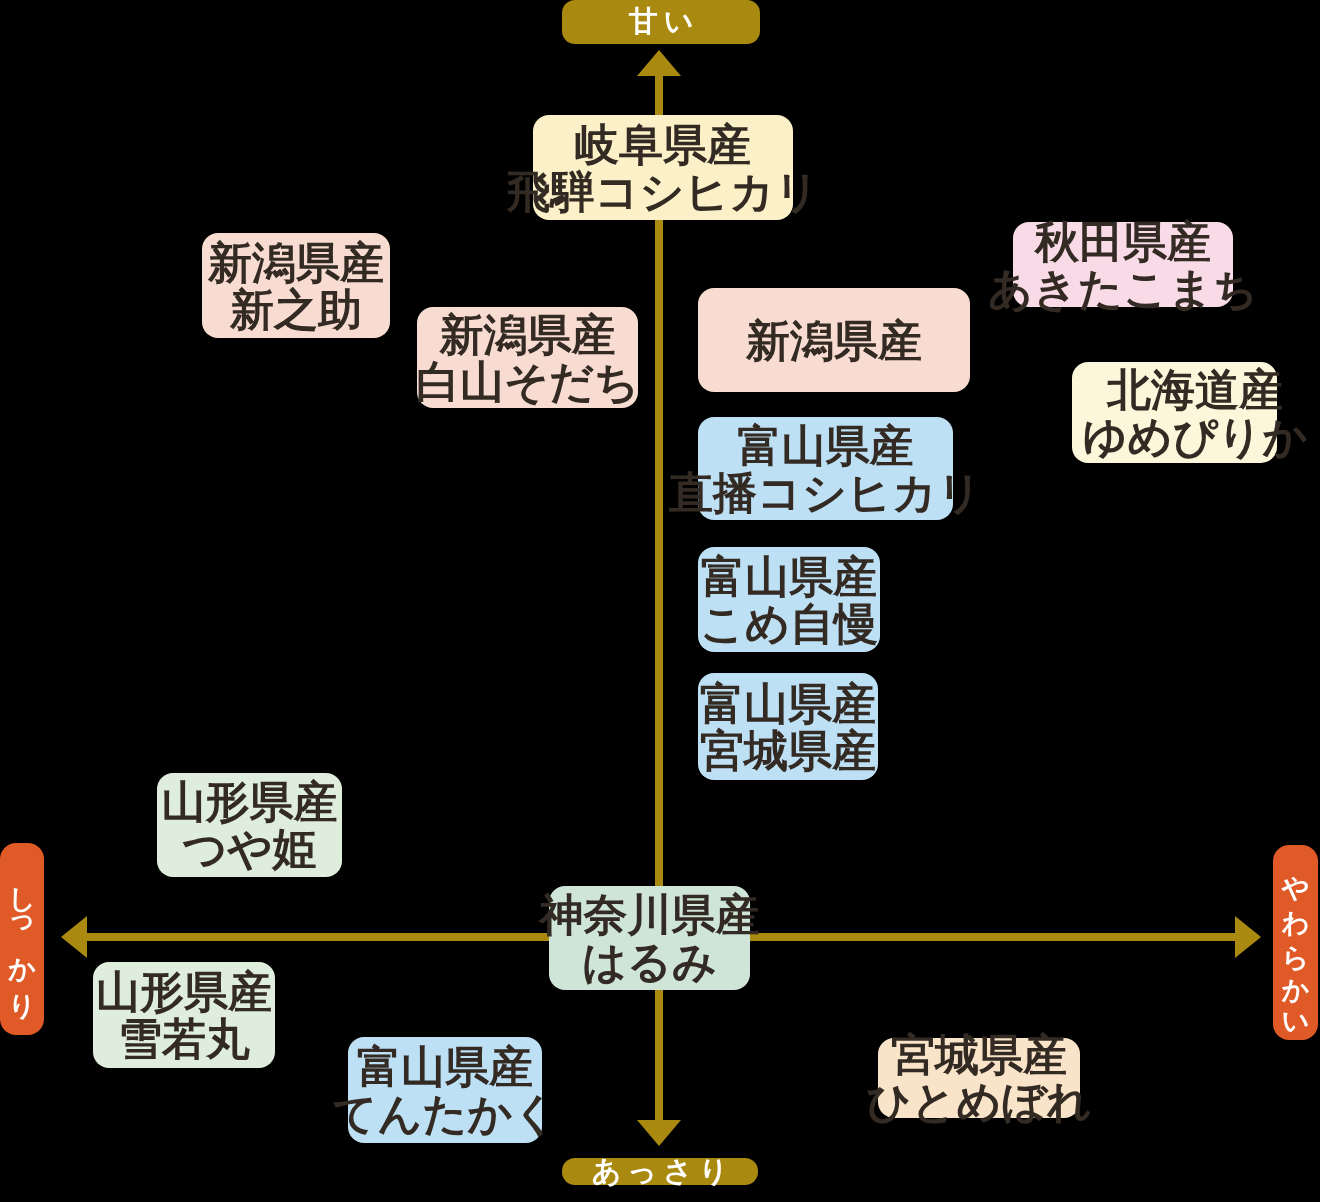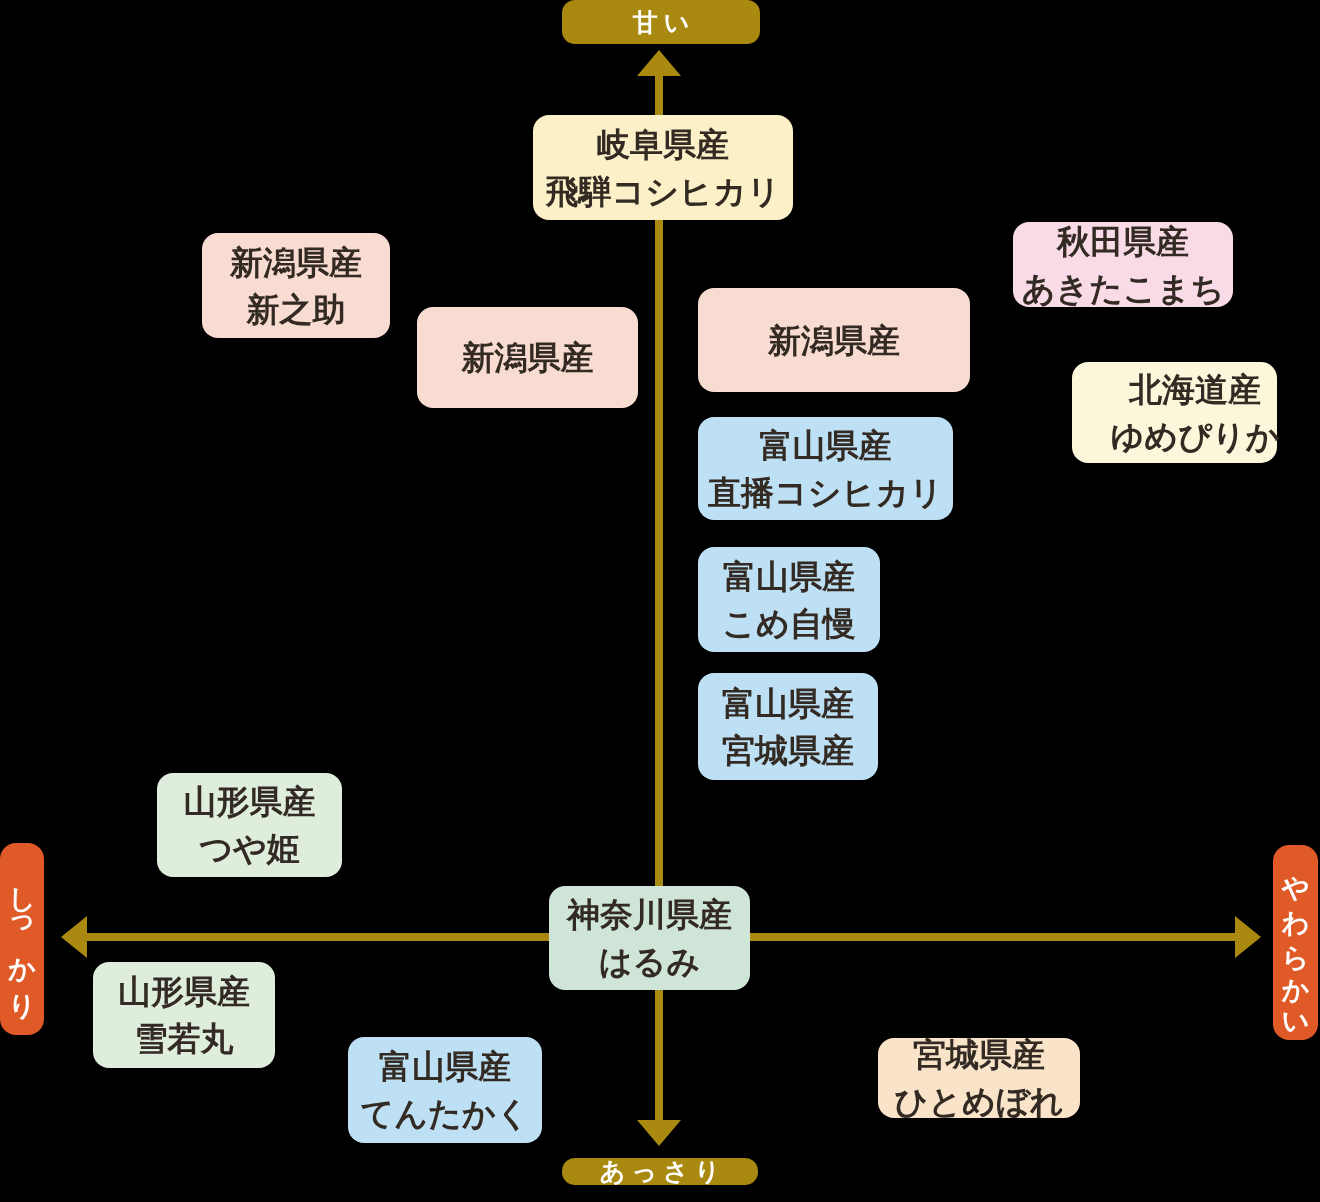--- a/index.html
+++ b/index.html
@@ -29,21 +29,21 @@
   .arrow-down{left:637px;top:1120px;border-left:22px solid transparent;border-right:22px solid transparent;border-top:26px solid var(--gold);}
   .arrow-left{left:61px;top:916px;border-top:21px solid transparent;border-bottom:21px solid transparent;border-right:26px solid var(--gold);}
   .arrow-right{left:1235px;top:916px;border-top:21px solid transparent;border-bottom:21px solid transparent;border-left:26px solid var(--gold);}
 
   
   .badge{
     position:absolute;z-index:3;
     display:flex;align-items:center;justify-content:center;
     color:var(--badge_text);
     border-radius:13px;
-    font-size:25px;font-weight:bold;
+    font-size:29px;font-weight:bold;
     letter-spacing:6px;text-indent:6px;
     box-sizing:border-box;
   }
   .badge-gold{background:var(--gold);}
   .badge-orange{background:var(--orange);}
   .badge-top{left:562px;top:0;width:198px;height:44px;}
   .badge-bottom{left:562px;top:1158px;width:196px;height:27px;}
   .badge-vert{
     writing-mode:vertical-rl;text-orientation:upright;
     letter-spacing:4px;text-indent:0;
@@ -52,21 +52,21 @@
   }
   .badge-left{left:0;top:843px;width:44px;height:192px;}
   .badge-right{left:1273px;top:845px;width:45px;height:195px;}
 
   
   .box{
     position:absolute;z-index:2;
     border-radius:16px;
     display:flex;flex-direction:column;align-items:center;justify-content:center;
     color:var(--text_dark);
-    font-size:33px;font-weight:bold;line-height:47px;
+    font-size:44px;font-weight:bold;line-height:47px;
     white-space:nowrap;
     box-sizing:border-box;
   }
   .box span{display:block;text-align:center;}
 </style>
 </head>
 <body>
 
 <div class="stage">
 
@@ -92,20 +92,21 @@
   </div>
   <div class="box" style="left: 202px; top: 233px; width: 188px; height: 105px; background: rgb(249, 220, 209);">
     <span>新潟県産</span>
     <span>新之助</span>
   </div>
   <div class="box" style="left: 698px; top: 288px; width: 272px; height: 104px; background: rgb(249, 220, 209);">
     <span>新潟県産</span>
   </div>
   <div class="box" style="left: 417px; top: 307px; width: 221px; height: 101px; background: rgb(249, 220, 209);">
     <span>新潟県産</span>
+    <span>白山そだち</span>
   </div>
   <div class="box" style="left: 1072px; top: 362px; width: 205px; height: 101px; background: rgb(252, 246, 219); padding-left: 41px;">
     <span>北海道産</span>
     <span>ゆめぴりか</span>
   </div>
   <div class="box" style="left: 698px; top: 417px; width: 255px; height: 103px; background: rgb(190, 224, 245);">
     <span>富山県産</span>
     <span>直播コシヒカリ</span>
   </div>
   <div class="box" style="left: 698px; top: 547px; width: 182px; height: 105px; background: rgb(190, 224, 245);">

